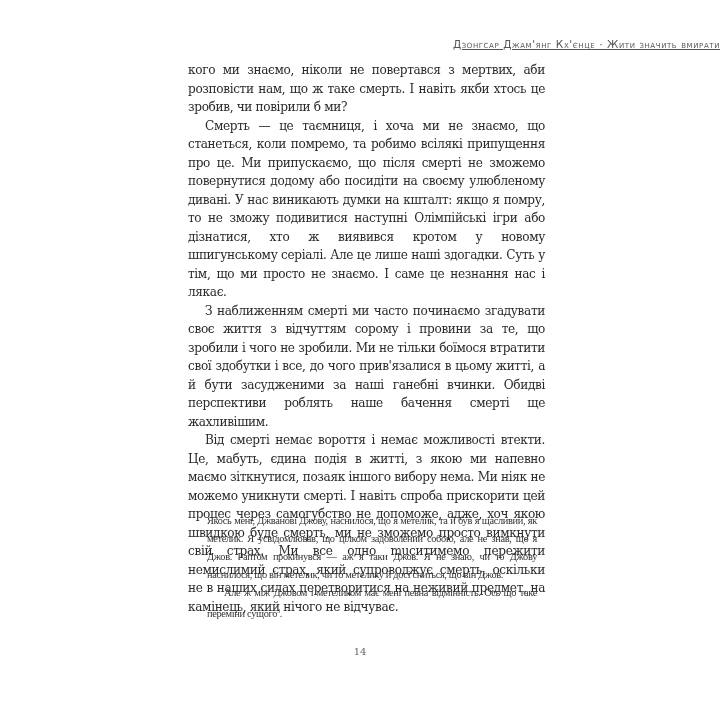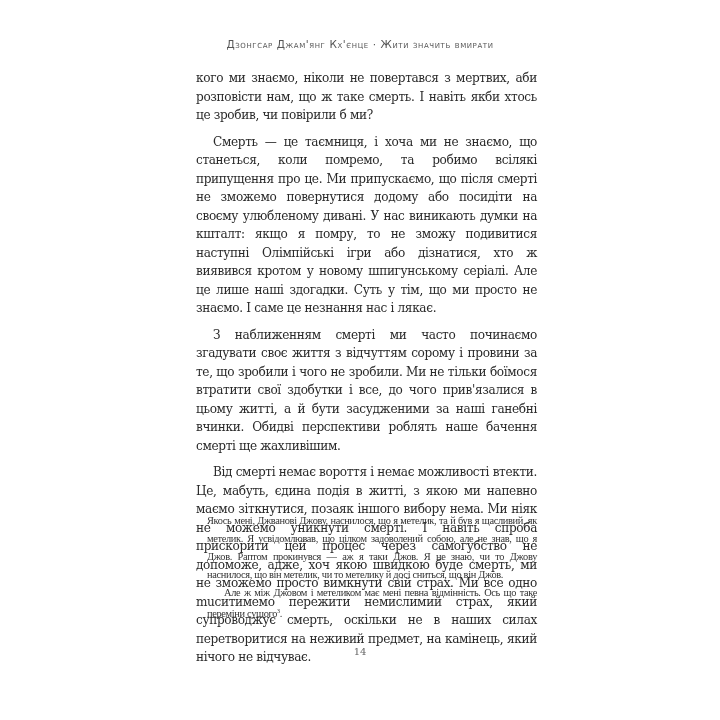--- a/index.html
+++ b/index.html
@@ -4,30 +4,30 @@
 <style>
   html, body { margin: 0; padding: 0; }
   body {
     width: 720px; height: 720px; background: #ffffff; overflow: hidden;
     position: relative;
   }
   .page {
     position: absolute; left: 0; top: 0; width: 720px; height: 720px; background: #fff;
   }
   .running-head {
-    position: absolute; top: 38px; left: 0; width: 720px; text-align: center;
+    position: absolute; top: 38px; left: 0; width: 720px; text-align: right;
     font-family: "DejaVu Sans", sans-serif; font-size: 10.5px; color: #555;
-    letter-spacing: 0.6px; font-variant: small-caps;
+    letter-spacing: 0.6px; font-variant: small-caps; text-decoration: underline;
   }
   .body-text {
     position: absolute; left: 188px; top: 61px; width: 357px;
     font-family: "DejaVu Serif", serif; font-size: 12.1px; line-height: 18.5px;
     color: #2a2a2a; text-align: justify; letter-spacing: -0.35px;
   }
-  .body-text p { margin: 8px; }
+  .body-text p { margin: 0; }
   .body-text p.indent { text-indent: 17px; }
   .quote {
     position: absolute; left: 207px; top: 512px; width: 330px;
     font-family: Liberation Serif, serif; font-size: 10.4px; line-height: 18px;
     color: #333; text-align: justify; letter-spacing: -0.35px;
   }
   .quote p { margin: 0; }
   .quote p.indent { text-indent: 17px; }
   .quote sup { font-size: 6px; vertical-align: super; }
   .page-number {

